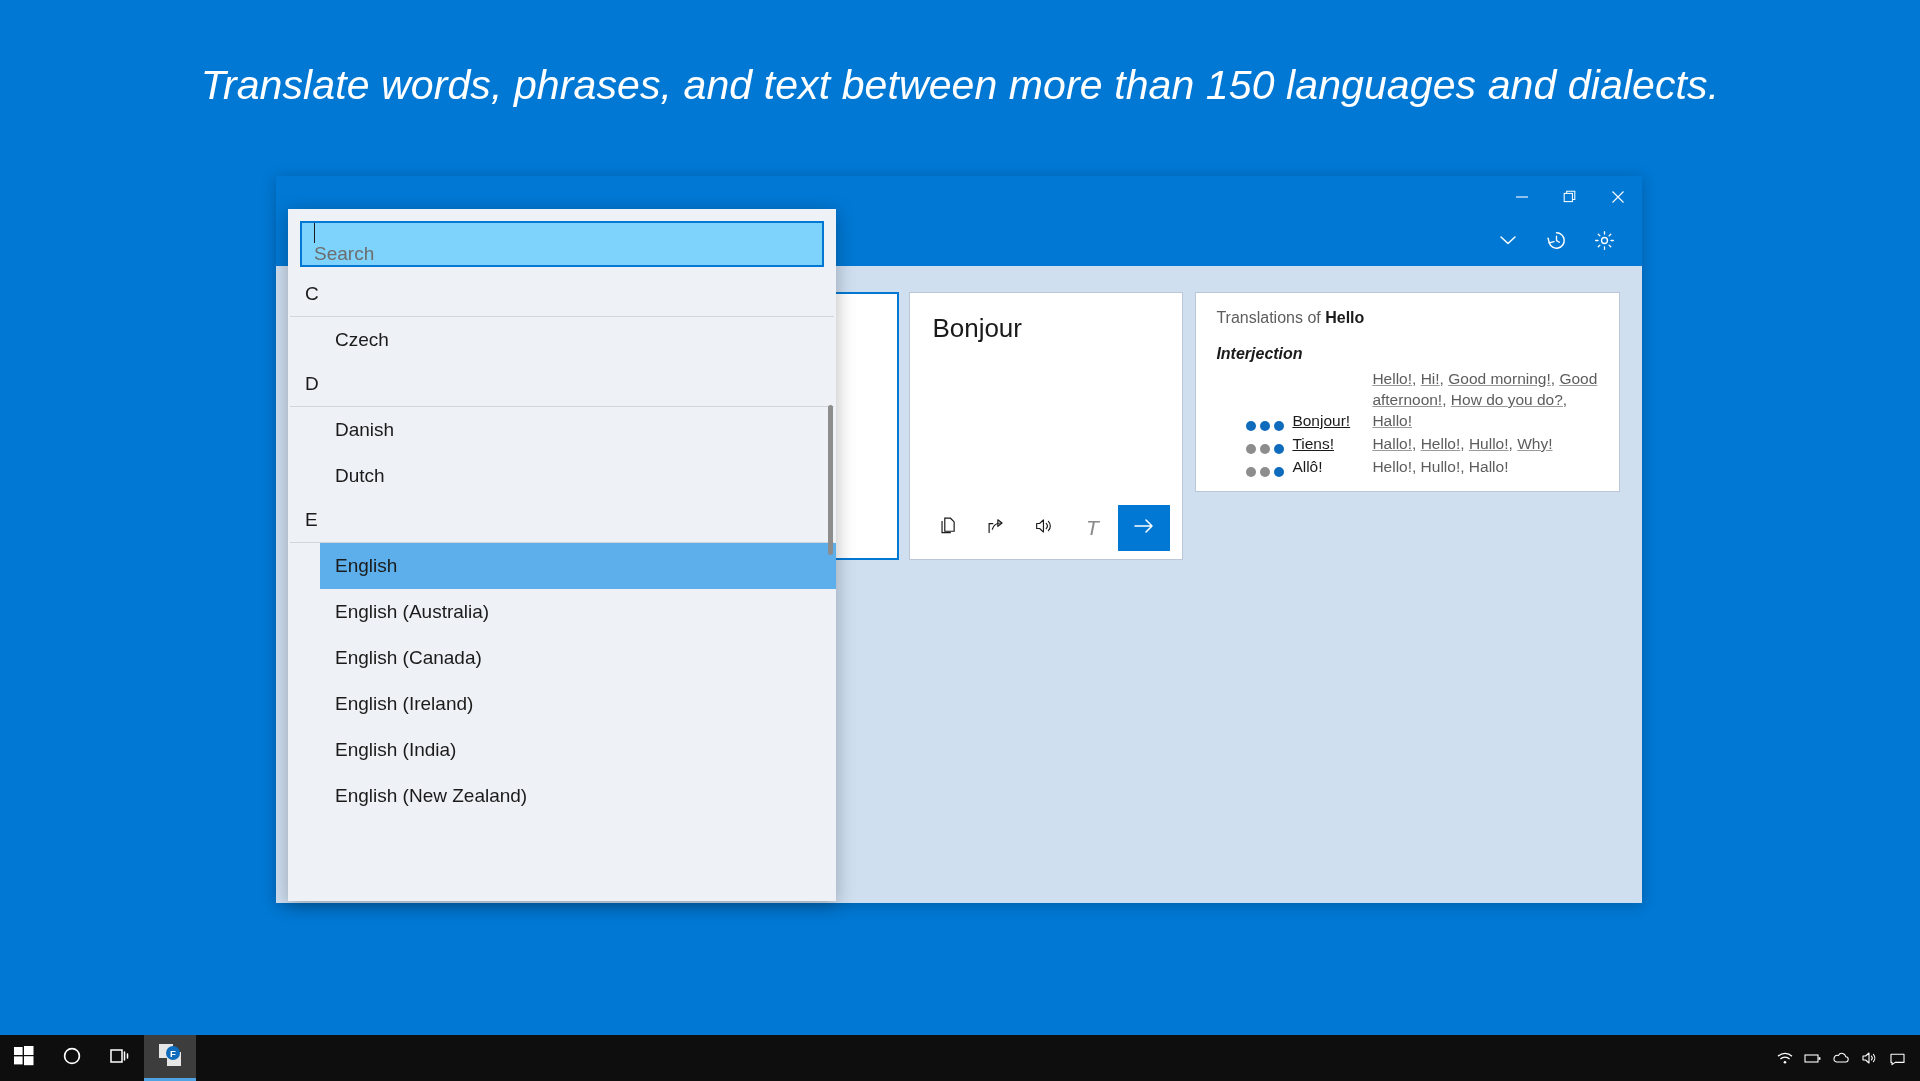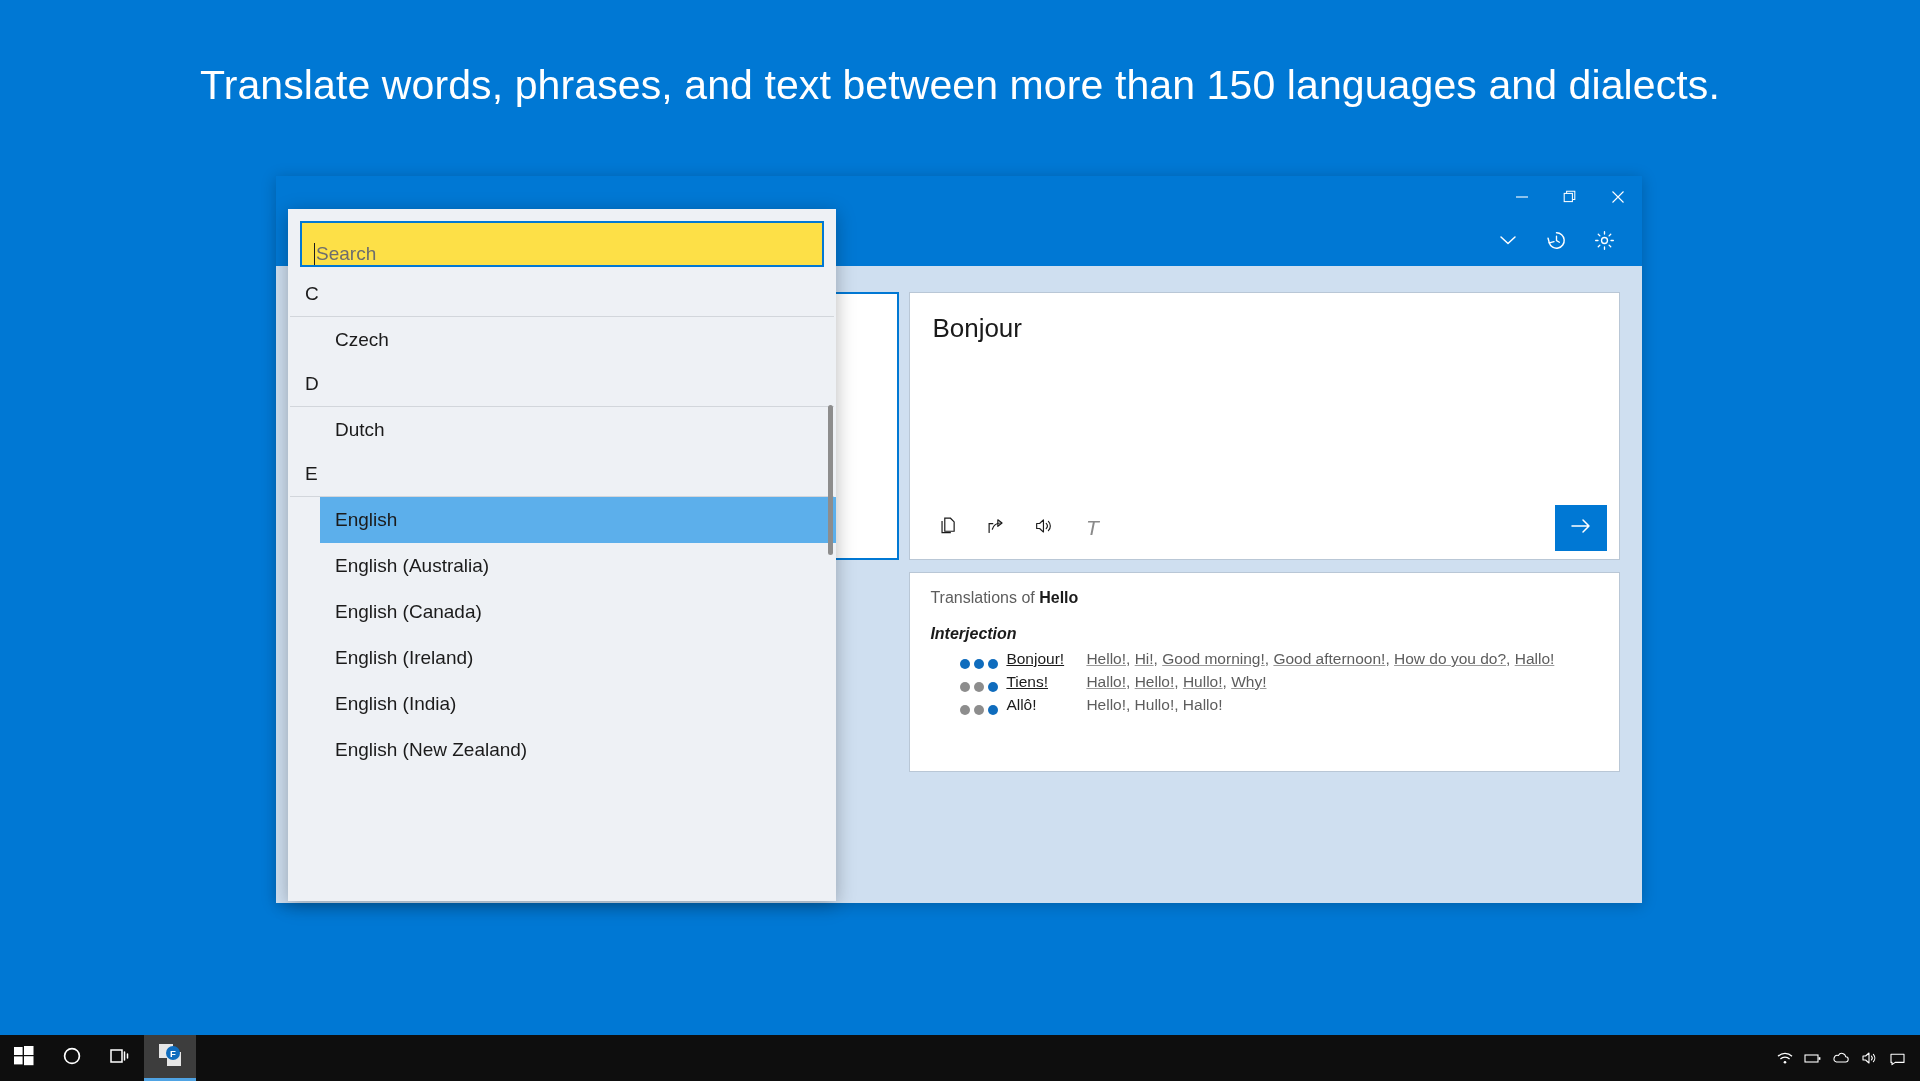--- a/index.html
+++ b/index.html
@@ -9,21 +9,21 @@
   }
   body { background: #0078d4; position: relative; }
 
   
   .promo-banner {
     position: absolute; top: 0; left: 0; width: 1920px; height: 170px;
     display: flex; align-items: center; justify-content: center;
   }
   .promo-text {
     color: #ffffff; font-size: 41px; font-weight: 400;
-    letter-spacing: .1px; white-space: nowrap;
+    letter-spacing: .1px; white-space: nowrap; font-style: italic;
   }
 
   
   .app-window {
     position: absolute; left: 276px; top: 176px;
     width: 1366px; height: 727px;
     background: #cfdff0;
     box-shadow: 0 2px 14px rgba(0,0,0,.22);
   }
   .title-bar {
@@ -58,21 +58,21 @@
 
   .app-body {
     position: relative; height: calc(727px - 42px - 48px);
     background: #cfdff0; padding: 26px 22px 0 22px;
     display: flex; gap: 10px;
   }
   .pane-left {
     width: 644px; display: flex; flex-direction: column;
   }
   .pane-right {
-    width: 761px; display: flex; flex-direction: column; gap: 12px;
+    width: 761px; display: flex; flex-direction: row; gap: 12px;
   }
 
   .source-card {
     background: #ffffff; border: 2px solid #0078d4;
     height: 268px; position: relative;
   }
   .target-card {
     background: #ffffff; border: 1px solid #b9c7d6;
     height: 268px; position: relative; display: flex; flex-direction: column;
   }
@@ -124,23 +124,23 @@
   
   .lang-flyout {
     position: absolute; left: 288px; top: 209px;
     width: 548px; height: 692px;
     background: #eef1f5;
     box-shadow: 0 4px 18px rgba(0,0,0,.28);
     overflow: hidden;
   }
   .flyout-search-wrap { padding: 12px 12px 6px 12px; }
   .flyout-search {
-    width: 100%; height: 46px; background: #fde047;
-    border: 2px solid #0078d4; display: flex; align-items: flex-end;
-    padding: 0 12px; position: relative;
+    width: 100%; height: 46px; background: #7dd3fc;
+    border: 2px solid #0078d4; display: flex; align-items: flex-start;
+    padding: 0 12px; position: relative; flex-direction: column;
   }
   .caret {
     width: 1px; height: 22px; background: #1b1b1b; margin-right: 1px;
   }
   .flyout-search .ph { color: #6d6d6d; font-size: 19px; }
 
   .flyout-list { position: relative; height: 630px; overflow: hidden; }
   .grp-head {
     font-size: 19px; color: #1b1b1b; padding: 10px 0 11px 15px;
     border-bottom: 1px solid #d2d6db; margin: 0 2px;
@@ -340,20 +340,21 @@
   <div class="flyout-search-wrap">
     <div class="flyout-search">
       <span class="caret"></span>
       <span class="ph">Search</span>
     </div>
   </div>
   <div class="flyout-list" id="flyout-list">
     <div class="grp-head">C</div>
       <div class="lang-item">Czech</div>
       <div class="grp-head">D</div>
+      <div class="lang-item">Danish</div>
       <div class="lang-item">Dutch</div>
       <div class="grp-head">E</div>
       <div class="lang-item selected">English</div>
       <div class="lang-item">English (Australia)</div>
       <div class="lang-item">English (Canada)</div>
       <div class="lang-item">English (Ireland)</div>
       <div class="lang-item">English (India)</div>
       <div class="lang-item">English (New Zealand)</div>
       <div class="flyout-scrollbar"></div>
   </div>

